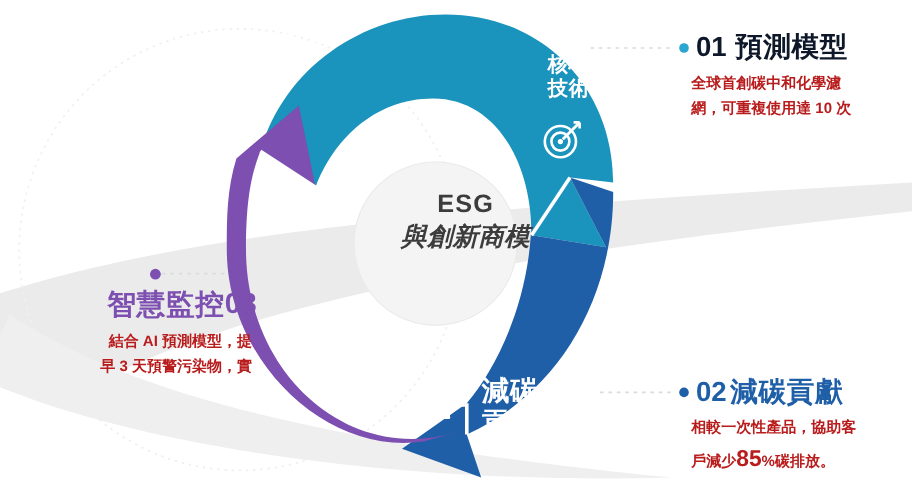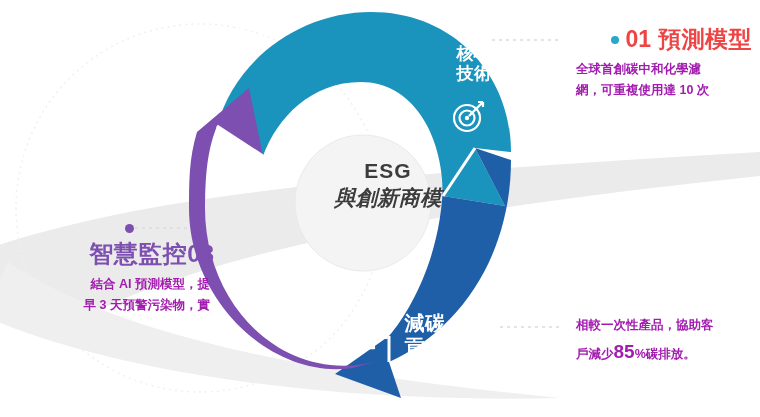--- a/index.html
+++ b/index.html
@@ -53,21 +53,21 @@
   #label-monitor {
     left: 213px;
     top: 155px;
     width: 54px;
     font-size: 16px;
   }
   #label-carbon {
     left: 398px;
     top: 312px;
     width: 54px;
-    font-size: 20px;
+    font-size: 23px;
   }
 
   
   #hub-text {
     position: absolute;
     left: 300px;
     top: 158px;
     width: 176px;
     z-index: 4;
     text-align: center;
@@ -107,30 +107,30 @@
   .bullet-dot {
     width: 8px;
     height: 8px;
     border-radius: 50%;
     display: inline-block;
     flex: 0 0 auto;
     margin-right: 6px;
   }
   .callout-body {
     font-size: 12.5px;
-    color: #a21caf;
+    color: #b91c1c;
     line-height: 1.65;
     font-weight: bold;
     margin-top: 4px;
   }
   .callout-body b { font-size: 19px; }
 
   
   #callout-01 { left: 566px; top: 24px; width: 186px; }
-  #callout-01 .callout-head { color: #ef4444; justify-content: flex-end; }
+  #callout-01 .callout-head { color: #0f172a; }
   #callout-01 .bullet-dot { background: #2ba6cf; }
   #callout-01 .callout-body { padding-left: 10px; }
 
   
   #callout-02 { left: 566px; top: 311px; width: 186px; }
   #callout-02 .callout-head { color: #1f5fa8; }
   #callout-02 .bullet-dot { background: #1f5fa8; }
   #callout-02 .callout-body { padding-left: 10px; }
 
   
@@ -294,20 +294,26 @@
     <span style="width:7px"></span>
     <span>預測模型</span>
   </div>
   <div class="callout-body">
     <div>全球首創碳中和化學濾</div>
     <div>網，可重複使用達 10 次</div>
   </div>
 </div>
 
 <div class="callout" id="callout-02">
+  <div class="callout-head">
+    <span class="bullet-dot"></span>
+    <span class="num">02</span>
+    <span style="width:3px"></span>
+    <span>減碳貢獻</span>
+  </div>
   <div class="callout-body">
     <div>相較一次性產品，協助客</div>
     <div>
       <span>戶減少</span><b>85</b><span>%碳排放。</span>
     </div>
   </div>
 </div>
 
 <div id="dot-03"></div>
 <div class="callout" id="callout-03">

